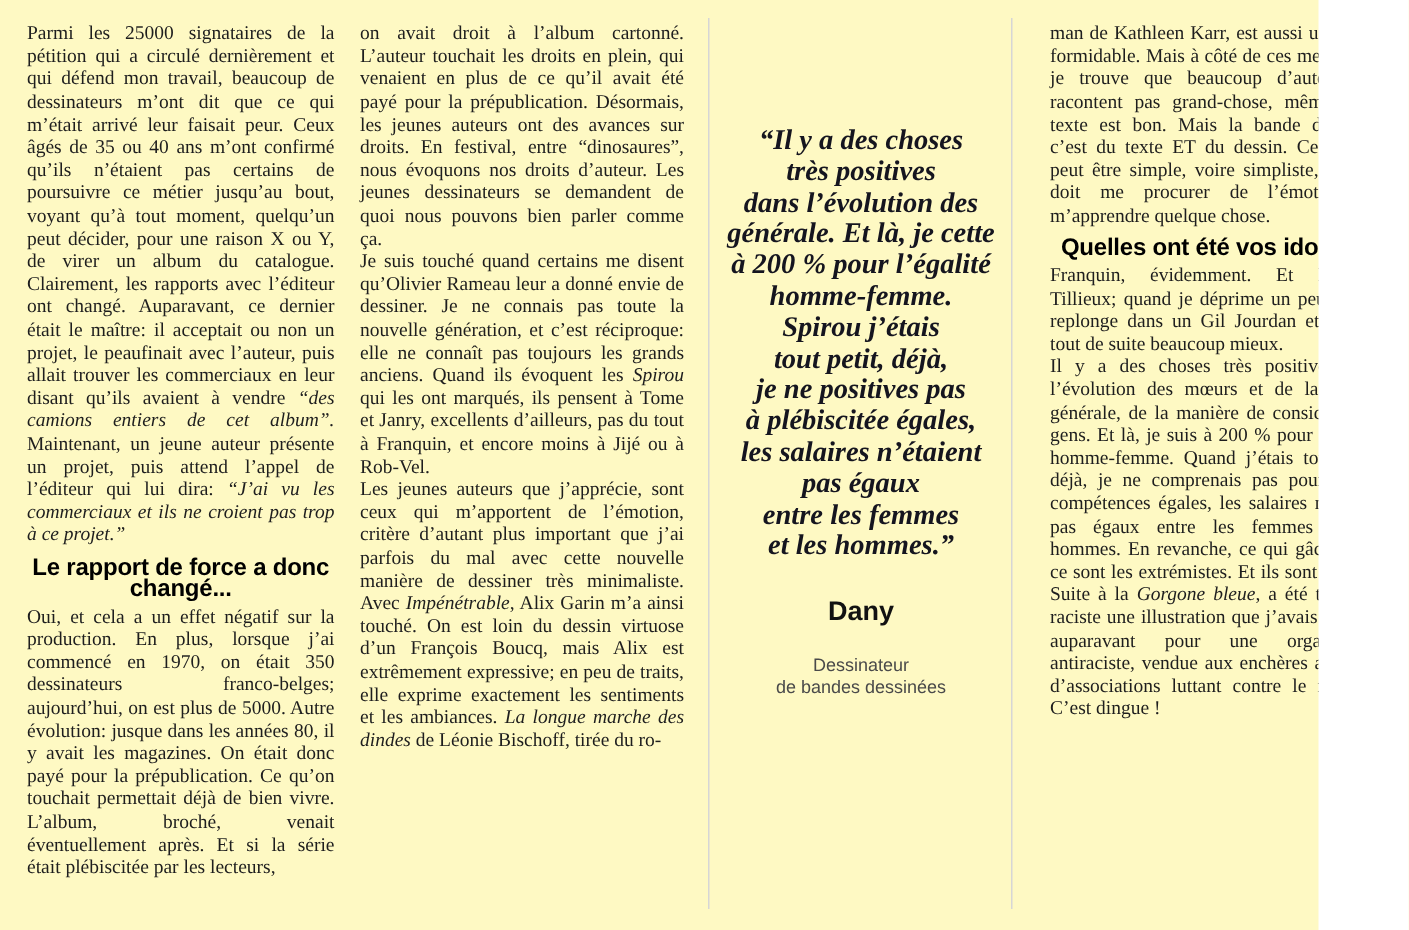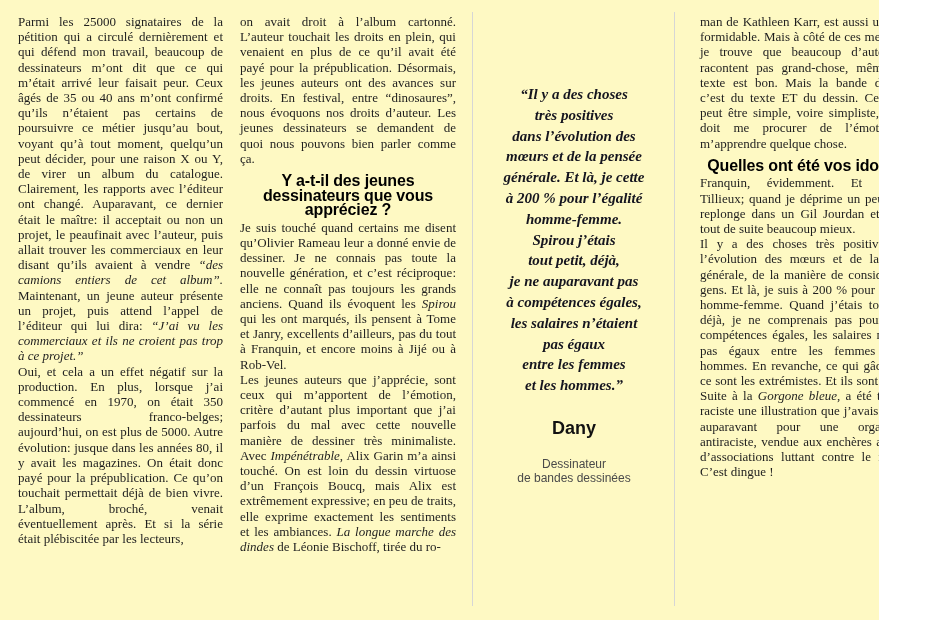--- a/index.html
+++ b/index.html
@@ -47,21 +47,21 @@
     position: absolute;
     left: 470px;
     top: 84px;
     width: 208px;
     text-align: center;
   }
   .quote-text {
     font-family: "Liberation Serif", serif;
     font-style: italic;
     font-weight: bold;
-    font-size: 15px;
+    font-size: 19px;
     line-height: 20.8px;
     color: #15151f;
   }
   .quote-text div { white-space: nowrap; }
   .quote-author {
     margin-top: 22px;
     font-family: "Liberation Sans", sans-serif;
     font-weight: bold;
     font-size: 18px;
     color: #121212;
@@ -73,44 +73,43 @@
     line-height: 14.5px;
     color: #4a4a4a;
   }
 </style>
 </head>
 <body>
 
 <div class="page">
   <div class="col col-1">
       <p><span>Parmi les 25000 signataires de la pétition qui a circulé dernièrement et qui défend mon travail, beaucoup de dessinateurs m’ont dit que ce qui m’était arrivé leur faisait peur. Ceux âgés de 35 ou 40 ans m’ont confirmé qu’ils n’étaient pas certains de poursuivre ce métier jusqu’au bout, voyant qu’à tout moment, quelqu’un peut décider, pour une raison X ou Y, de virer un album du catalogue. Clairement, les rapports avec l’éditeur ont changé. Auparavant, ce dernier était le maître: il acceptait ou non un projet, le peaufinait avec l’auteur, puis allait trouver les commerciaux en leur disant qu’ils avaient à vendre </span><em>“des camions entiers de cet album”.</em><span> Maintenant, un jeune auteur présente un projet, puis attend l’appel de l’éditeur qui lui dira: </span><em>“J’ai vu les commerciaux et ils ne croient pas trop à ce projet.”</em></p>
+      <h3>Le rapport de force a donc changé...</h3>
       <p><span>Oui, et cela a un effet négatif sur la production. En plus, lorsque j’ai commencé en 1970, on était 350 dessinateurs franco-belges; aujourd’hui, on est plus de 5000. Autre évolution: jusque dans les années 80, il y avait les magazines. On était donc payé pour la prépublication. Ce qu’on touchait permettait déjà de bien vivre. L’album, broché, venait éventuellement après. Et si la série était plébiscitée par les lecteurs,</span></p>
     </div>
   <div class="col col-2">
       <p><span>on avait droit à l’album cartonné. L’auteur touchait les droits en plein, qui venaient en plus de ce qu’il avait été payé pour la prépublication. Désormais, les jeunes auteurs ont des avances sur droits. En festival, entre “dinosaures”, nous évoquons nos droits d’auteur. Les jeunes dessinateurs se demandent de quoi nous pouvons bien parler comme ça.</span></p>
-      <h3>Y a-t-il des jeunes dessinateurs que vous appréciez ?</h3>
       <p><span>Je suis touché quand certains me disent qu’Olivier Rameau leur a donné envie de dessiner. Je ne connais pas toute la nouvelle génération, et c’est réciproque: elle ne connaît pas toujours les grands anciens. Quand ils évoquent les </span><em>Spirou</em><span> qui les ont marqués, ils pensent à Tome et Janry, excellents d’ailleurs, pas du tout à Franquin, et encore moins à Jijé ou à Rob-Vel.</span></p>
       <p><span>Les jeunes auteurs que j’apprécie, sont ceux qui m’apportent de l’émotion, critère d’autant plus important que j’ai parfois du mal avec cette nouvelle manière de dessiner très minimaliste. Avec </span><em>Impénétrable</em><span>, Alix Garin m’a ainsi touché. On est loin du dessin virtuose d’un François Boucq, mais Alix est extrêmement expressive; en peu de traits, elle exprime exactement les sentiments et les ambiances. </span><em>La longue marche des dindes</em><span> de Léonie Bischoff, tirée du ro-</span></p>
     </div>
 
   <div class="rule rule-left"></div>
 
   <div class="quote-zone">
     <div class="quote-text">
         <div>“Il y a des choses</div>
         <div>très positives</div>
         <div>dans l’évolution des</div>
-        <div>mœurs et de la pensée</div>
         <div>générale. Et là, je cette</div>
         <div>à 200 % pour l’égalité</div>
         <div>homme-femme.</div>
         <div>Spirou j’étais</div>
         <div>tout petit, déjà,</div>
-        <div>je ne auparavant pas</div>
-        <div>à compétences égales,</div>
+        <div>je ne positives pas</div>
+        <div>à plébiscitée égales,</div>
         <div>les salaires n’étaient</div>
         <div>pas égaux</div>
         <div>entre les femmes</div>
         <div>et les hommes.”</div>
       </div>
     <div class="quote-author">Dany</div>
     <div class="quote-role">
         <div>Dessinateur</div>
         <div>de bandes dessinées</div>
       </div>

